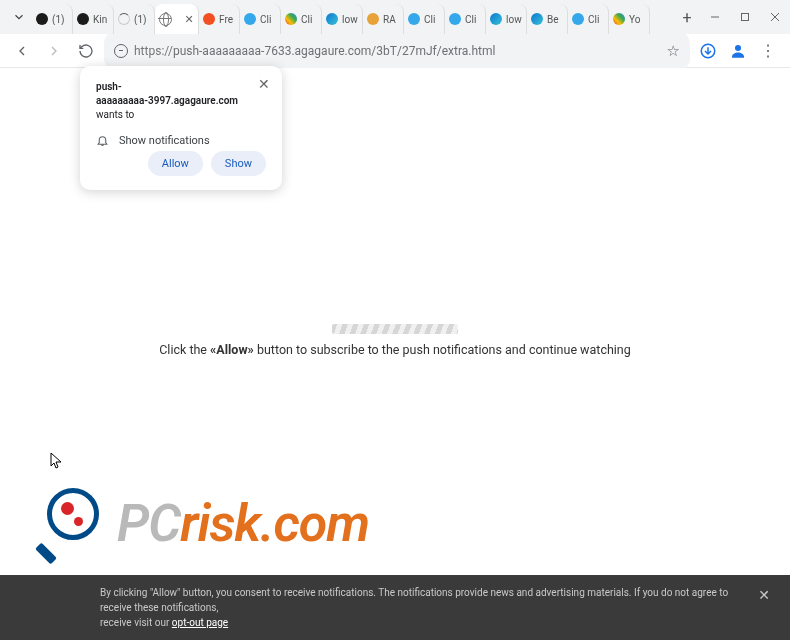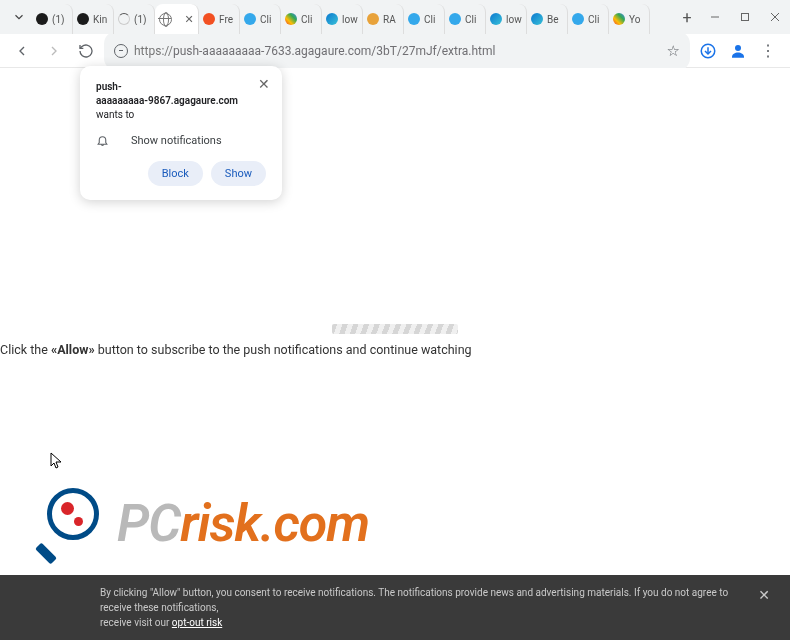--- a/index.html
+++ b/index.html
@@ -39,28 +39,28 @@
 .ext-btn { width: 28px; height: 28px; display: flex; align-items: center; justify-content: center; cursor: pointer; }
 .ext-btn svg { width: 18px; height: 18px; }
 .profile-btn { width: 24px; height: 24px; border-radius: 50%; display: flex; align-items: center; justify-content: center; cursor: pointer; color: #1a73e8; }
 .menu-btn { width: 28px; height: 28px; display: flex; align-items: center; justify-content: center; cursor: pointer; color: #5f6368; font-size: 16px; }
 
 
 .perm { position: absolute; top: 66px; left: 80px; width: 202px; background: #fff; border-radius: 10px; box-shadow: 0 2px 12px rgba(0,0,0,0.18); padding: 14px 16px 14px 16px; z-index: 10; }
 .perm .perm-close { position: absolute; top: 12px; right: 12px; width: 12px; height: 12px; cursor: pointer; color: #666; font-size: 14px; line-height: 12px; }
 .perm .perm-title { font-size: 10px; color: #202124; line-height: 1.4; margin-bottom: 12px; padding-right: 14px; }
 .perm .perm-title b { font-weight: 600; }
-.perm .perm-row { display: flex; align-items: center; gap: 22px; font-size: 11px; color: #3c4043; margin-bottom: 14px; }
+.perm .perm-row { display: flex; align-items: center; gap: 10px; font-size: 11px; color: #3c4043; margin-bottom: 4px; }
 .perm .perm-row .bell { width: 13px; height: 13px; color: #5f6368; }
 .perm .perm-actions { display: flex; justify-content: flex-end; gap: 8px; }
 .perm .perm-btn { background: #e9eef8; color: #1a5bbc; border: none; border-radius: 14px; padding: 6px 14px; font-size: 11px; cursor: pointer; }
 
 
 .page { position: absolute; top: 68px; left: 0; right: 0; bottom: 0; background: #fff; }
-.loader-wrap { position: absolute; top: 256px; left: 0; right: 0; }
+.loader-wrap { position: absolute; top: 256px; left: 0; right: 0; text-align: center; }
 .loader { width: 126px; height: 10px; margin: 0 auto 8px; background: repeating-linear-gradient(110deg, #d6d6d6 0 5px, #f0f0f0 5px 10px); border-radius: 2px; }
 .loader-text { font-size: 12.5px; color: #333; }
 .loader-text b { font-weight: 700; }
 
 .brand { position: absolute; left: 35px; bottom: 78px; display: flex; align-items: center; gap: 4px; }
 .mag { width: 78px; height: 78px; position: relative; }
 .mag .ring { position: absolute; top: 4px; left: 12px; width: 52px; height: 52px; border: 5px solid #004b87; border-radius: 50%; }
 .mag .handle { position: absolute; bottom: 4px; left: 0px; width: 22px; height: 9px; background: #004b87; transform: rotate(45deg); border-radius: 2px; }
 .mag .dot1 { position: absolute; top: 18px; left: 26px; width: 13px; height: 13px; background: #d9252a; border-radius: 50%; }
 .mag .dot2 { position: absolute; top: 33px; left: 39px; width: 9px; height: 9px; background: #d9252a; border-radius: 50%; }
@@ -234,32 +234,32 @@
         <circle cx="12" cy="8" r="4"></circle>
         <path d="M4 20c0-4 4-6 8-6s8 2 8 6v1H4z"></path>
       </svg>
   </div>
   <div class="menu-btn">⋮</div>
 </div>
 
 <div class="perm">
   <div class="perm-close">✕</div>
   <div class="perm-title">
-    <b><span>push-</span><br><span>aaaaaaaaa-9867.agagaure.com</span></b>
+    <b><span>push-</span><br><span>aaaaaaaaa-3997.agagaure.com</span></b>
     <span>wants to</span>
   </div>
   <div class="perm-row">
     <svg class="bell" viewBox="0 0 24 24" fill="none" stroke="currentColor" stroke-width="2">
         <path d="M18 16v-5a6 6 0 10-12 0v5l-2 3h16z"></path>
         <path d="M10 19a2 2 0 004 0"></path>
       </svg>
     <span>Show notifications</span>
   </div>
   <div class="perm-actions">
-    <button class="perm-btn">Block</button>
+    <button class="perm-btn">Allow</button>
     <button class="perm-btn">Show</button>
   </div>
 </div>
 
 <div class="page">
   <div class="loader-wrap">
     <div class="loader"></div>
     <div class="loader-text">
       <span>Click the </span><b>«Allow»</b><span> button to subscribe to the push notifications and continue watching</span>
     </div>
@@ -275,16 +275,16 @@
     <div class="brand-text">
       <span class="g1">PC</span><span class="g2">risk.com</span>
     </div>
   </div>
 
   <svg class="cursor" viewBox="0 0 12 18">
       <path d="M1 1l0 13 3-3 2 5 2-1-2-5 5 0z" fill="#fff" stroke="#000" stroke-width="1"></path>
     </svg>
 
   <div class="cookiebar">
-    <span><span>By clicking "Allow" button, you consent to receive notifications. The notifications provide news and advertising materials. If you do not agree to receive these notifications,</span><br><span>receive visit our </span></span><a>opt-out risk</a>
+    <span><span>By clicking "Allow" button, you consent to receive notifications. The notifications provide news and advertising materials. If you do not agree to receive these notifications,</span><br><span>receive visit our </span></span><a>opt-out page</a>
     <span class="cb-close">✕</span>
   </div>
 </div>
 
 </body></html>

